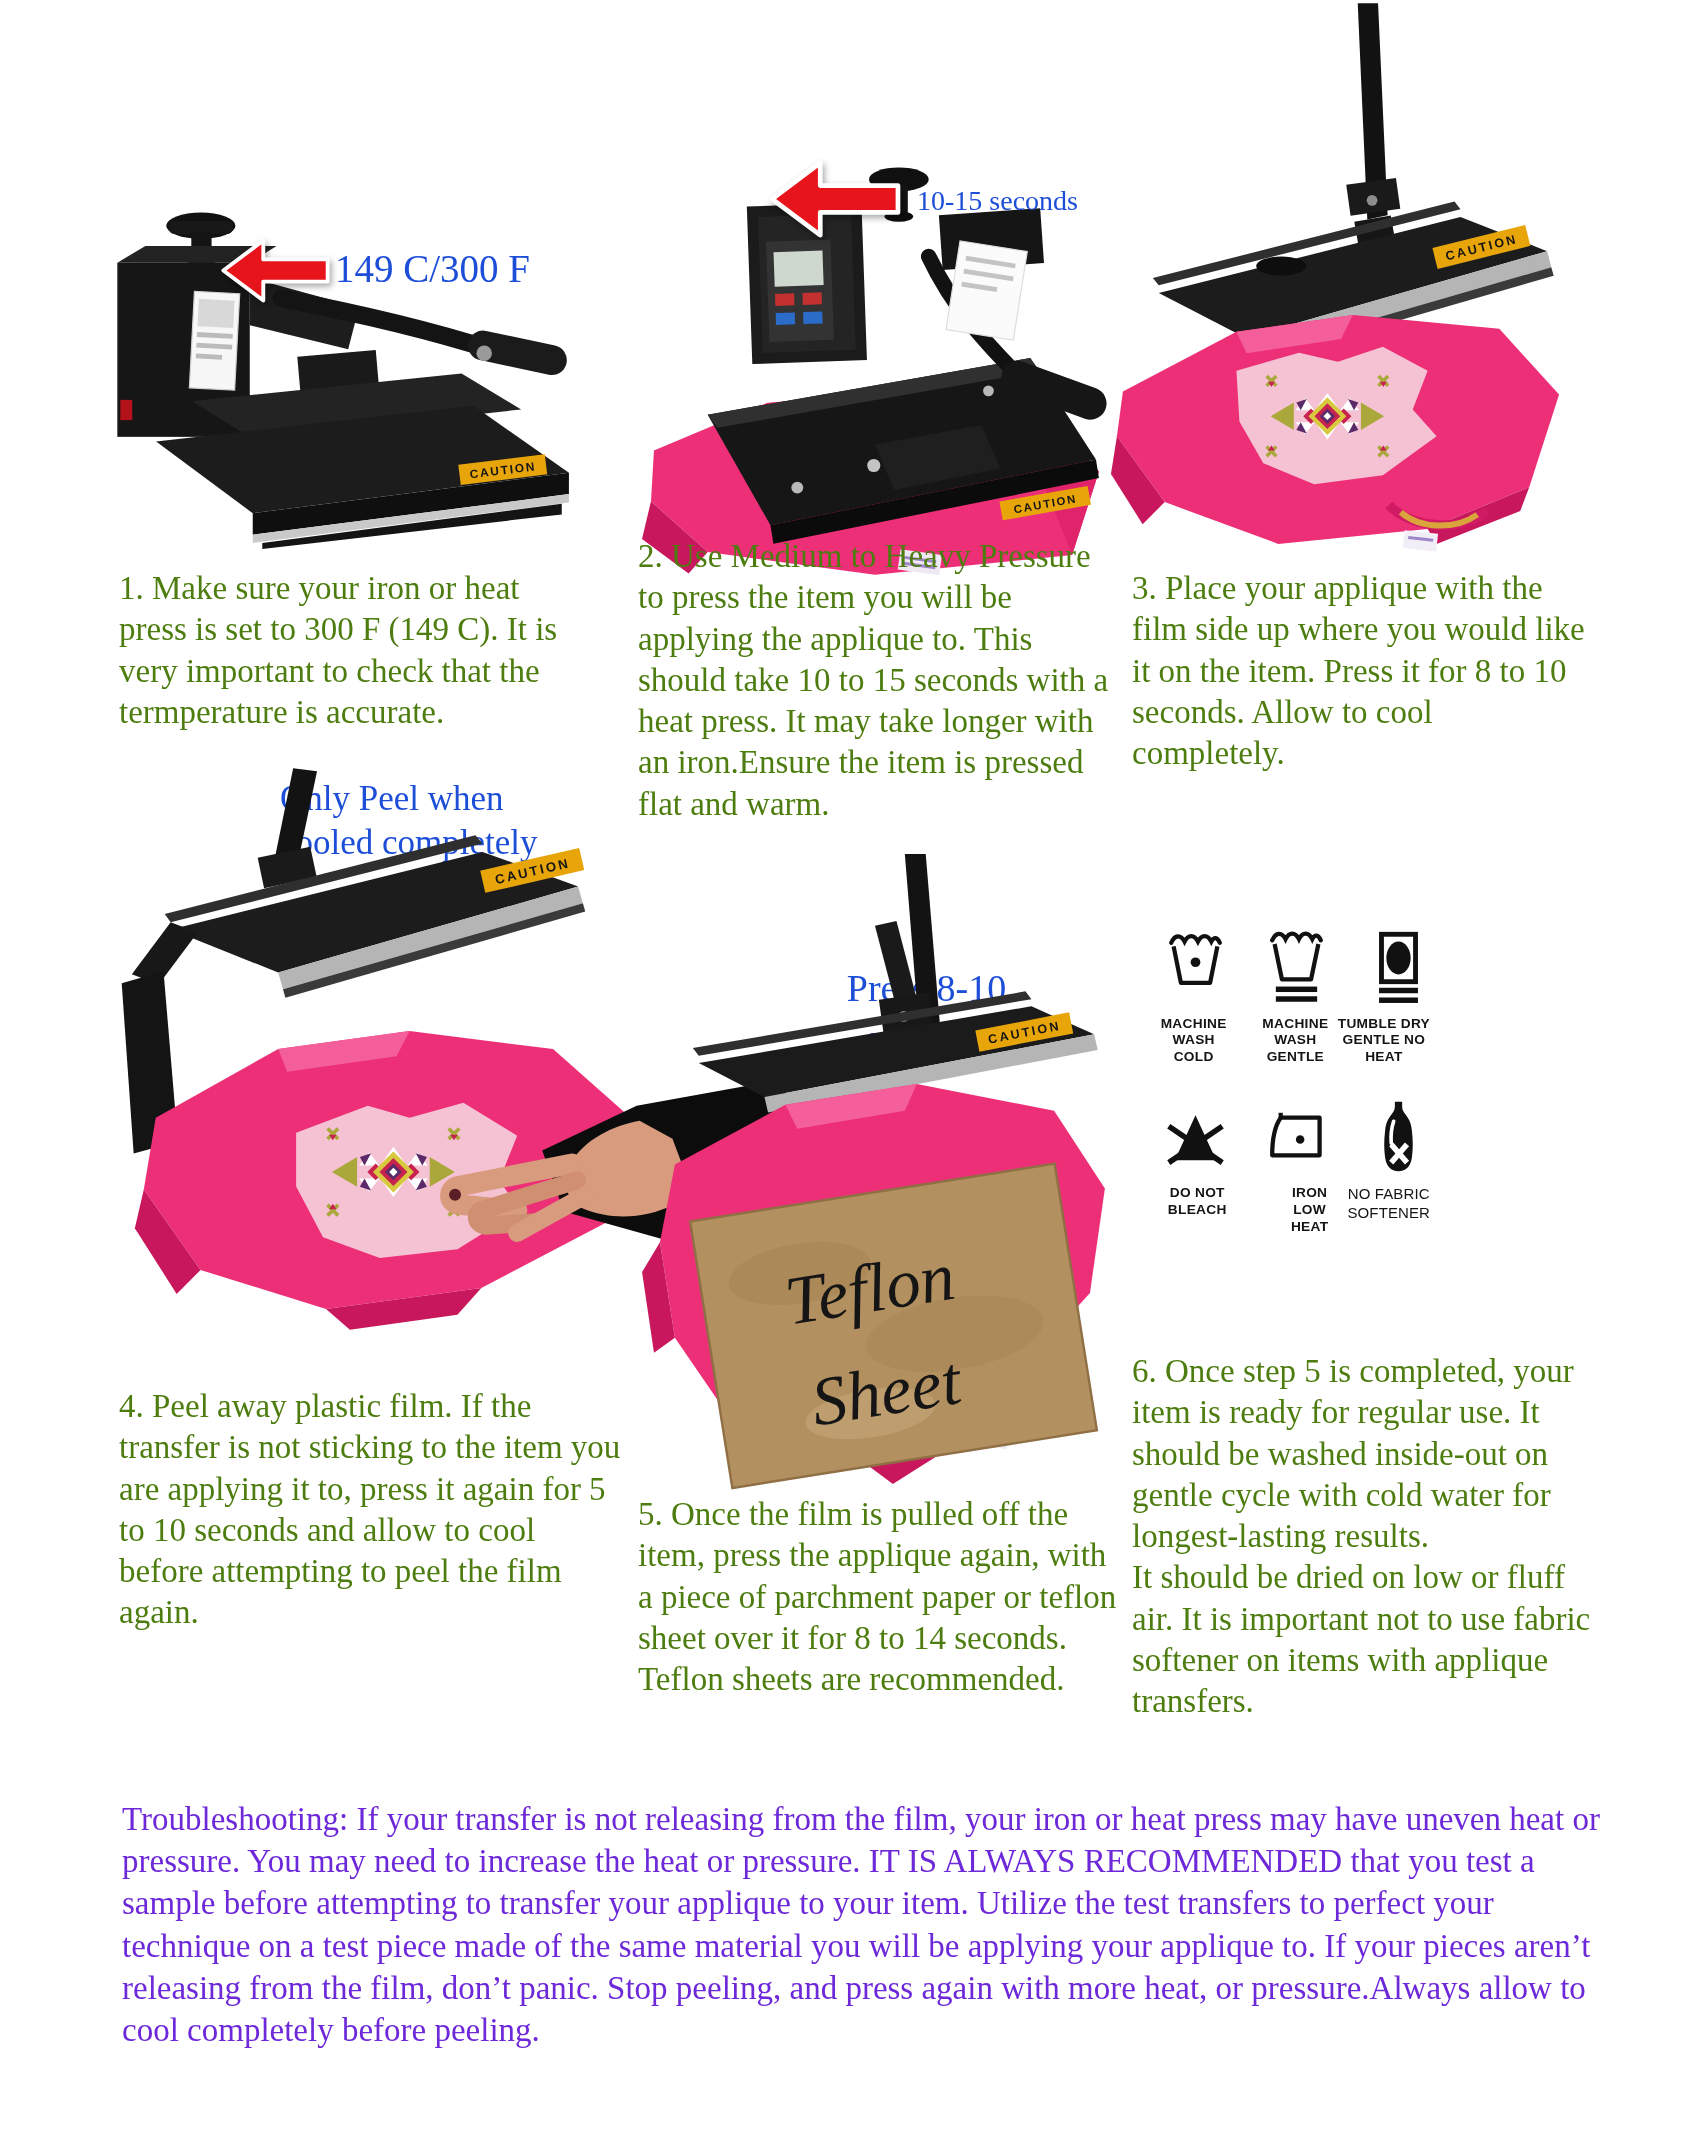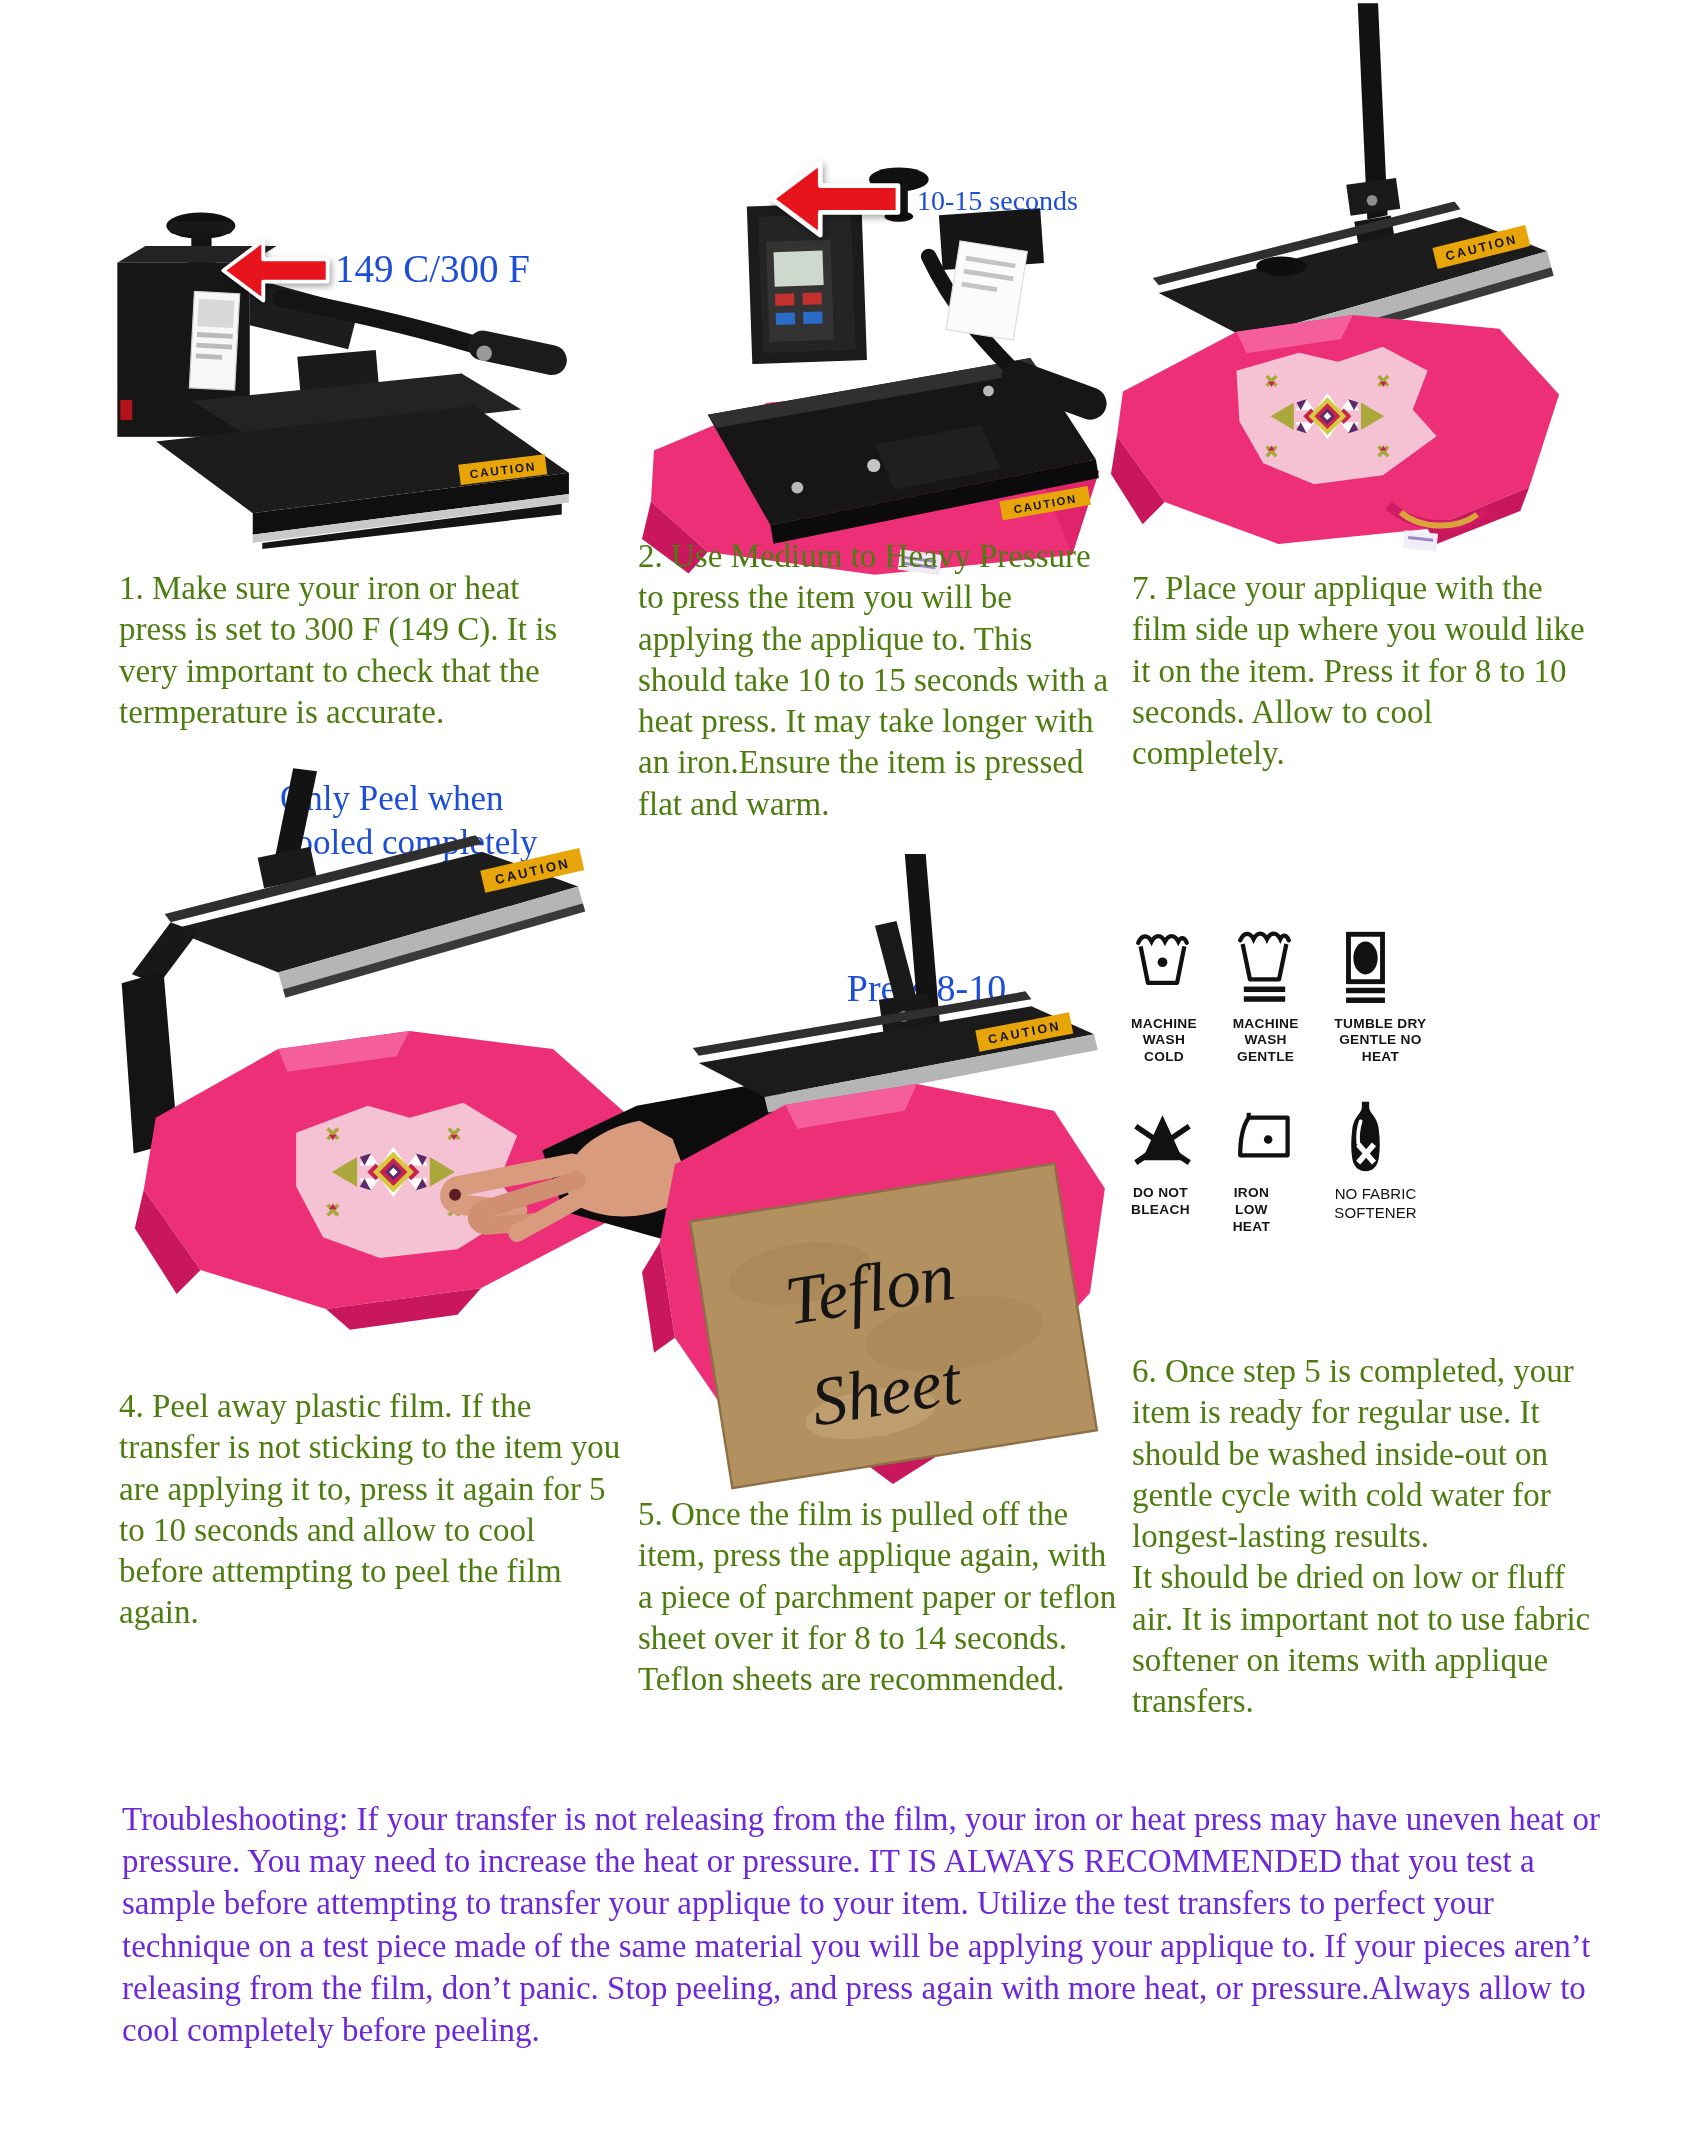--- a/index.html
+++ b/index.html
@@ -27,21 +27,21 @@
   }
   .troubleshooting{
     font-size:33px;line-height:1.28;color:#6d28d9;
   }
   .arrow-svg{filter:drop-shadow(2.4px 3.6px 3px rgba(0,0,0,0.35));}
   .care-grid{
     position:absolute;left:1131px;top:927px;width:299px;
     display:grid;grid-template-columns:repeat(3,1fr);
     column-gap:6px;row-gap:31px;
   }
-  .care-cell{display:flex;flex-direction:column;align-items:flex-start;}
+  .care-cell{display:flex;flex-direction:column;align-items:flex-end;}
   .care-cell svg{width:63px;height:79px;}
   .care-label{
     margin-top:9.6px;
     font-family:"Liberation Sans","DejaVu Sans",sans-serif;
     font-weight:bold;font-size:13.7px;line-height:1.22;
     text-align:center;letter-spacing:0.3px;color:#141414;
   }
   .care-label.light{font-weight:normal;font-size:15px;letter-spacing:0.1px;}
   .caution-text{
     font-family:"Liberation Sans","DejaVu Sans",sans-serif;
@@ -246,21 +246,21 @@
       <rect x="505" y="885" width="56" height="30" fill="#f2eef7"></rect>
       <rect x="512" y="894" width="42" height="5" fill="#9f86c9"></rect>
     </g>
 
     <polygon points="225,615 330,585 395,600 470,575 545,615 520,680 560,725 470,790 355,805 270,770 230,700" fill="#f6d3de" opacity="0.9"></polygon>
     <use href="#aztec-design" transform="translate(262,612) scale(0.72)"></use>
   </svg>
 
   <div class="abs steptext" style="left:119px;top:568px;width:475px">1. Make sure your iron or heat press is set to 300 F (149 C). It is very important to check that the termperature is accurate.</div>
   <div class="abs steptext" style="left:638px;top:536px;width:472px">2. Use Medium to Heavy Pressure to press the item you will be applying the applique to. This should take 10 to 15 seconds with a heat press. It may take longer with an iron.Ensure the item is pressed flat and warm.</div>
-  <div class="abs steptext" style="left:1132px;top:568px;width:460px">7. Place your applique with the film side up where you would like it on the item. Press it for 8 to 10 seconds. Allow to cool completely.</div>
+  <div class="abs steptext" style="left:1132px;top:568px;width:460px">3. Place your applique with the film side up where you would like it on the item. Press it for 8 to 10 seconds. Allow to cool completely.</div>
 
   <div class="abs biglabel" style="left:280px;top:777px">Only Peel when
 cooled completely</div>
 
   <svg class="abs" style="left:99px;top:768px" width="687" height="571" viewBox="0 0 1150 955">
 
     <polygon points="325,0 365,5 332,162 294,152" fill="#131313"></polygon>
     <rect x="270" y="140" width="90" height="52" fill="#1a1a1a" transform="rotate(-12 315 166)"></rect>
 
     <polygon points="120,258 642,126 630,112 110,244" fill="#2f2f2f"></polygon>

